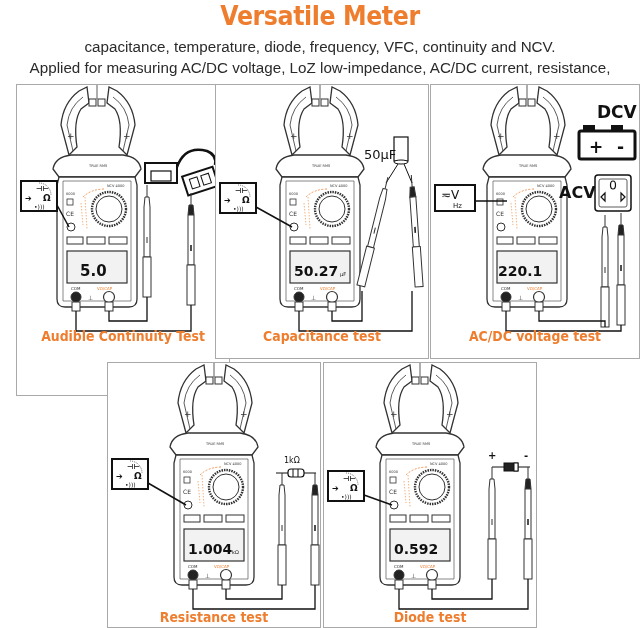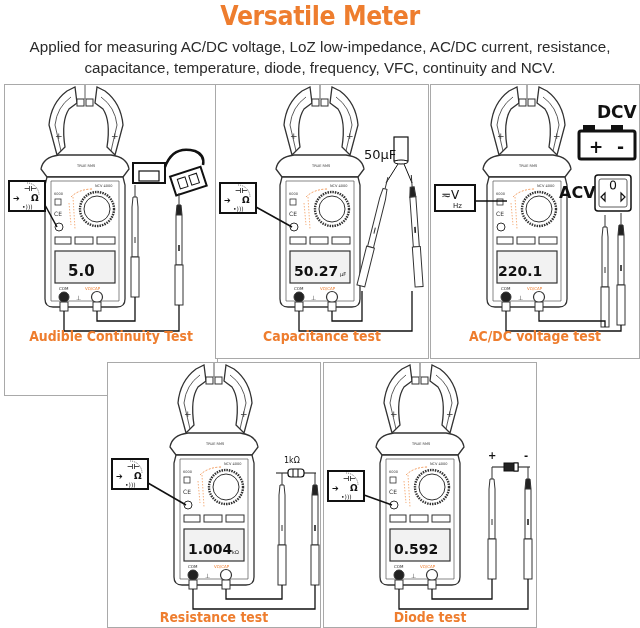--- a/index.html
+++ b/index.html
@@ -9,22 +9,22 @@
   .panel{position:absolute;border:1.5px solid #a9a9a9;box-sizing:border-box;background:#fff;}
   .panel svg{position:absolute;left:0;top:0;}
   .caption{position:absolute;left:0;width:100%;text-align:center;font-family:"DejaVu Sans",sans-serif;font-weight:bold;font-size:14.5px;color:#ee7d2e;transform:scaleX(0.86);}
   .lbl{font-family:"DejaVu Sans",sans-serif;}
 </style>
 </head>
 <body>
 
 <div class="title">Versatile Meter</div>
 <div class="subtitle">
+  <div>capacitance, temperature, diode, frequency, VFC, continuity and NCV.</div>
   <div>Applied for measuring AC/DC voltage, LoZ low-impedance, AC/DC current, resistance,</div>
-  <div>capacitance, temperature, diode, frequency, VFC, continuity and NCV.</div>
 </div>
 
 <svg width="0" height="0" style="position:absolute">
   <defs>
     <g id="meter">
 
       <path d="M38,70 L30,40 Q32,18 48,6 L56,2 L58,18 L50,24 Q42,36 46,62 Z" fill="#fff" stroke="#333" stroke-width="1.3"></path>
       <path d="M96,70 L104,40 Q102,18 86,6 L78,2 L76,18 L84,24 Q92,36 88,62 Z" fill="#fff" stroke="#333" stroke-width="1.3"></path>
       <path d="M42,66 L36,40 Q38,22 52,12" fill="none" stroke="#333" stroke-width="0.8"></path>
       <path d="M92,66 L98,40 Q96,22 82,12" fill="none" stroke="#333" stroke-width="0.8"></path>
@@ -82,21 +82,21 @@
     <g id="probe-black">
       <line x1="0" y1="-12" x2="0" y2="0" stroke="#333" stroke-width="1"></line>
       <path d="M-2,0 L2,0 L3,10 L-3,10 Z" fill="#222" stroke="#333" stroke-width="1"></path>
       <path d="M-3,10 L3,10 L3,60 L-3,60 Z" fill="#fff" stroke="#333" stroke-width="1"></path>
       <rect x="-4" y="60" width="8" height="40" fill="#fff" stroke="#333" stroke-width="1"></rect>
       <line x1="0" y1="40" x2="0" y2="46" stroke="#222" stroke-width="1.6"></line>
     </g>
   </defs>
 </svg>
 
-<div class="panel" style="left:4px;top:84px;width:214px;height:312px;text-decoration:underline;">
+<div class="panel" style="left:16px;top:84px;width:214px;height:312px;text-decoration:underline;">
   <svg width="214" height="275">
     <use href="#meter" x="14" y="0"></use>
     <use href="#callout-ohm" x="4" y="96"></use>
     <line x1="40" y1="120" x2="52" y2="142" stroke="#111" stroke-width="1.5"></line>
     <text x="63" y="191" font-size="15" font-weight="bold" fill="#111" class="lbl">5.0</text>
 
     <g>
       <rect x="128" y="78" width="32" height="20" fill="#fff" stroke="#111" stroke-width="2"></rect>
       <rect x="134" y="86" width="20" height="10" fill="#fff" stroke="#111" stroke-width="1.2"></rect>
       <path d="M160,82 Q168,60 190,66 Q200,70 198,80" fill="none" stroke="#111" stroke-width="2.5"></path>

